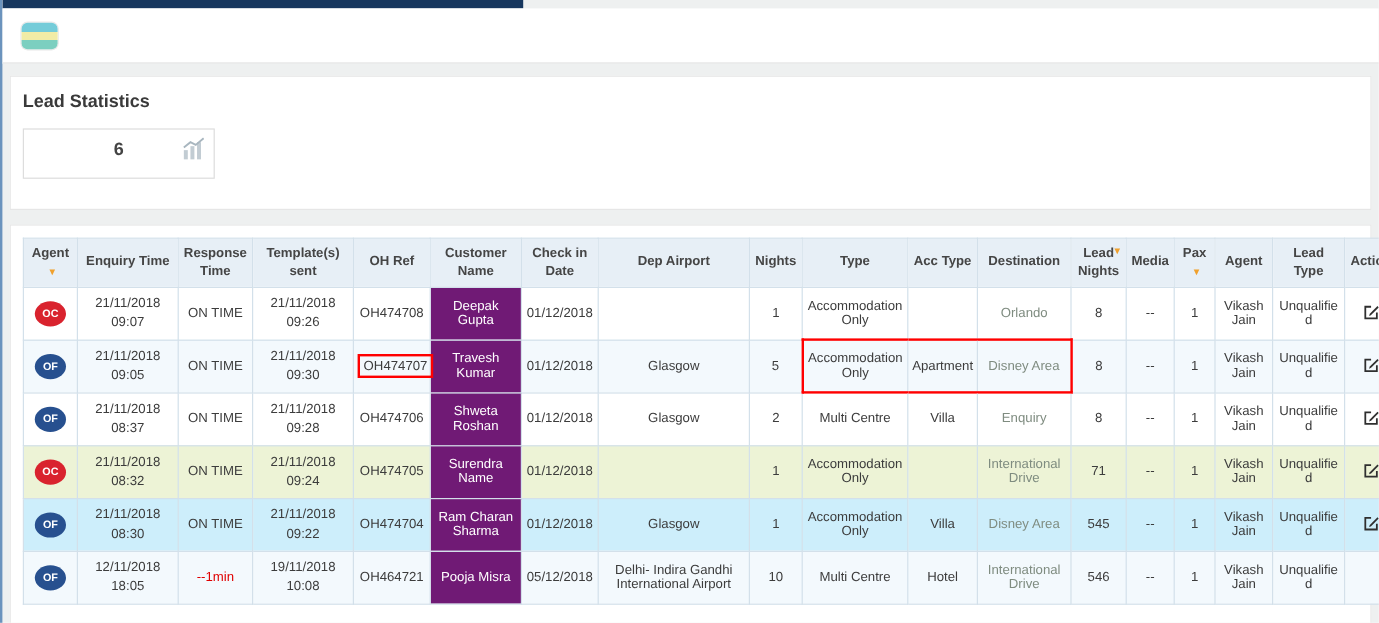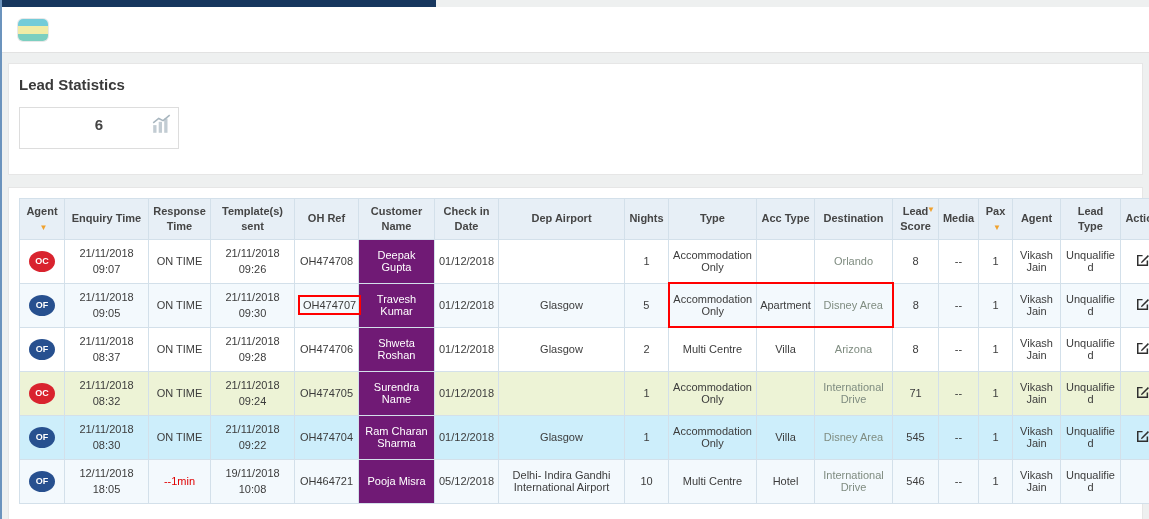--- a/index.html
+++ b/index.html
@@ -126,21 +126,21 @@
             <th data-name="column-header-response-time"><span data-name="column-label">Response Time</span></th>
             <th data-name="column-header-templates-sent"><span data-name="column-label">Template(s) sent</span></th>
             <th data-name="column-header-oh-ref"><span data-name="column-label">OH Ref</span></th>
             <th data-name="column-header-customer-name"><span data-name="column-label">Customer Name</span></th>
             <th data-name="column-header-check-in-date"><span data-name="column-label">Check in Date</span></th>
             <th data-name="column-header-dep-airport"><span data-name="column-label">Dep Airport</span></th>
             <th data-name="column-header-nights"><span data-name="column-label">Nights</span></th>
             <th data-name="column-header-type"><span data-name="column-label">Type</span></th>
             <th data-name="column-header-acc-type"><span data-name="column-label">Acc Type</span></th>
             <th data-name="column-header-destination"><span data-name="column-label">Destination</span></th>
-            <th data-name="column-header-lead-score"><span data-name="column-label">Lead Score</span><span class="sort-arrow" data-name="sort-arrow-icon">▼</span></th>
+            <th data-name="column-header-lead-score"><span data-name="column-label">Lead Nights</span><span class="sort-arrow" data-name="sort-arrow-icon">▼</span></th>
             <th data-name="column-header-media"><span data-name="column-label">Media</span></th>
             <th data-name="column-header-pax"><span data-name="column-label">Pax</span><span class="sort-arrow" data-name="sort-arrow-icon">▼</span></th>
             <th data-name="column-header-agent"><span data-name="column-label">Agent</span></th>
             <th data-name="column-header-lead-type"><span data-name="column-label">Lead Type</span></th>
             <th data-name="column-header-action"><span data-name="column-label">Action</span></th>
           </tr>
       </thead>
       <tbody data-name="table-body">
           <tr data-name="table-row">
             <td data-name="cell-brand"><span class="badge" data-name="brand-badge" style="background: rgb(217, 35, 46);">OC</span></td>
@@ -199,21 +199,21 @@
             <td data-name="cell-response-time">ON TIME</td>
             <td data-name="cell-templates-sent" class="pre">21/11/2018
 09:28</td>
             <td data-name="cell-oh-ref">OH474706</td>
             <td data-name="cell-customer-name" class="customer">Shweta Roshan</td>
             <td data-name="cell-check-in-date">01/12/2018</td>
             <td data-name="cell-dep-airport">Glasgow</td>
             <td data-name="cell-nights">2</td>
             <td data-name="cell-type">Multi Centre</td>
             <td data-name="cell-acc-type">Villa</td>
-            <td data-name="cell-destination" class="dest">Arizona</td>
+            <td data-name="cell-destination" class="dest">Enquiry</td>
             <td data-name="cell-lead-score">8</td>
             <td data-name="cell-media">--</td>
             <td data-name="cell-pax">1</td>
             <td data-name="cell-agent">Vikash Jain</td>
             <td data-name="cell-lead-type">Unqualified</td>
             <td data-name="cell-action"><span class="edit-btn" data-name="edit-icon"><svg viewBox="0 0 16 16" width="14" height="14">
                   <path d="M13 8.5V14H2V3h5.5" fill="none" stroke="#2f2f2f" stroke-width="1.7"></path>
                   <path d="M6.3 9.7L13.6 2.4l1.2 1.2-7.3 7.3-2 .8z" fill="#2f2f2f"></path>
                 </svg></span></td>
           </tr>

